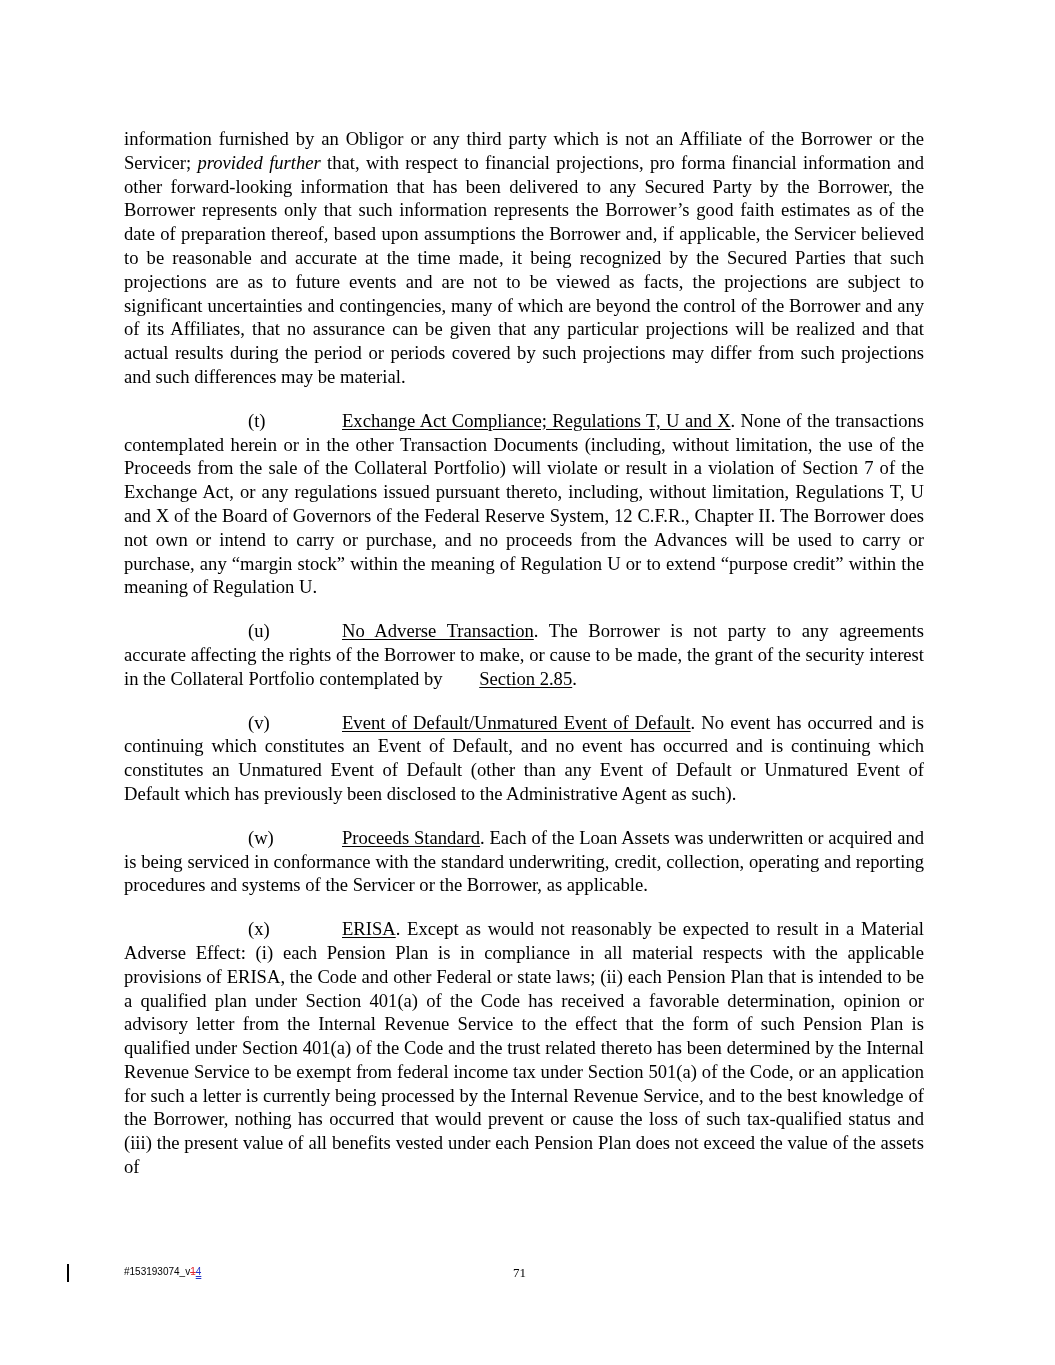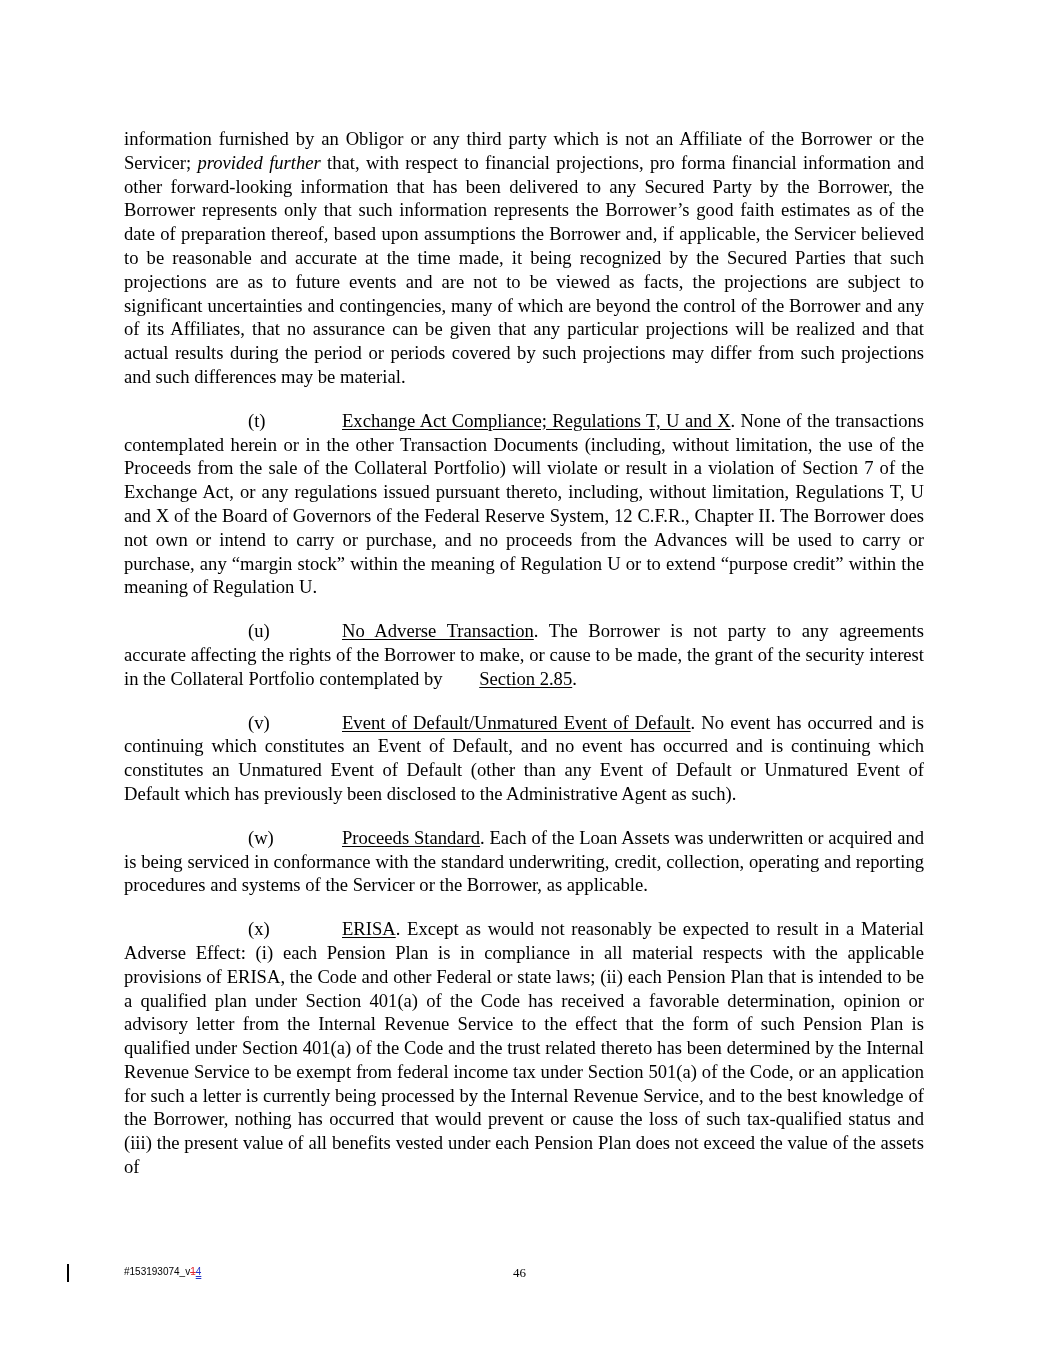--- a/index.html
+++ b/index.html
@@ -57,14 +57,14 @@
 
     <p class="para"><span class="indent"></span><span class="label">(w)</span><span class="u">Proceeds Standard</span><span>.  Each of the Loan Assets was underwritten or acquired and is being serviced in conformance with the standard underwriting, credit, collection, operating and reporting procedures and systems of the Servicer or the Borrower, as applicable.</span></p>
 
     <div class="gap"></div>
 
     <p class="para"><span class="indent"></span><span class="label">(x)</span><span class="u">ERISA</span><span>.  Except as would not reasonably be expected to result in a Material Adverse Effect: (i) each Pension Plan is in compliance in all material respects with the applicable provisions of ERISA, the Code and other Federal or state laws; (ii) each Pension Plan that is intended to be a qualified plan under Section 401(a) of the Code has received a favorable determination, opinion or advisory letter from the Internal Revenue Service to the effect that the form of such Pension Plan is qualified under Section 401(a) of the Code and the trust related thereto has been determined by the Internal Revenue Service to be exempt from federal income tax under Section 501(a) of the Code, or an application for such a letter is currently being processed by the Internal Revenue Service, and to the best knowledge of the Borrower, nothing has occurred that would prevent or cause the loss of such tax-qualified status and (iii) the present value of all benefits vested under each Pension Plan does not exceed the value of the assets of</span></p>
   </div>
 
   <div class="footer-bar"></div>
   <div class="footer-doc"><span>#153193074_v</span><span class="del">1</span><span class="ins">4</span></div>
-  <div class="footer-page">46</div>
+  <div class="footer-page">71</div>
 </div>
 
 </body></html>

